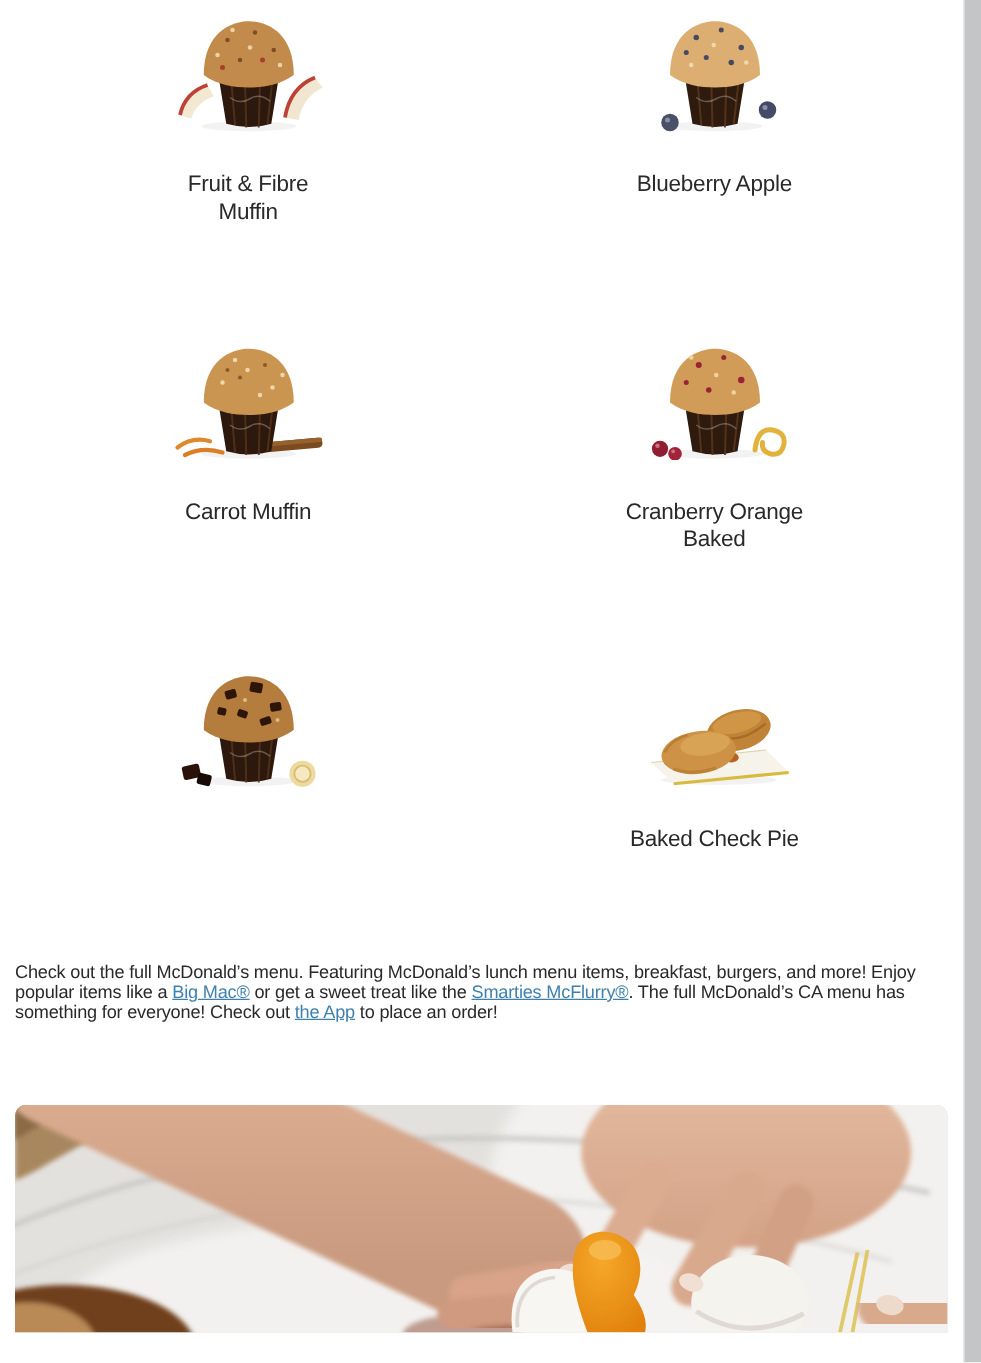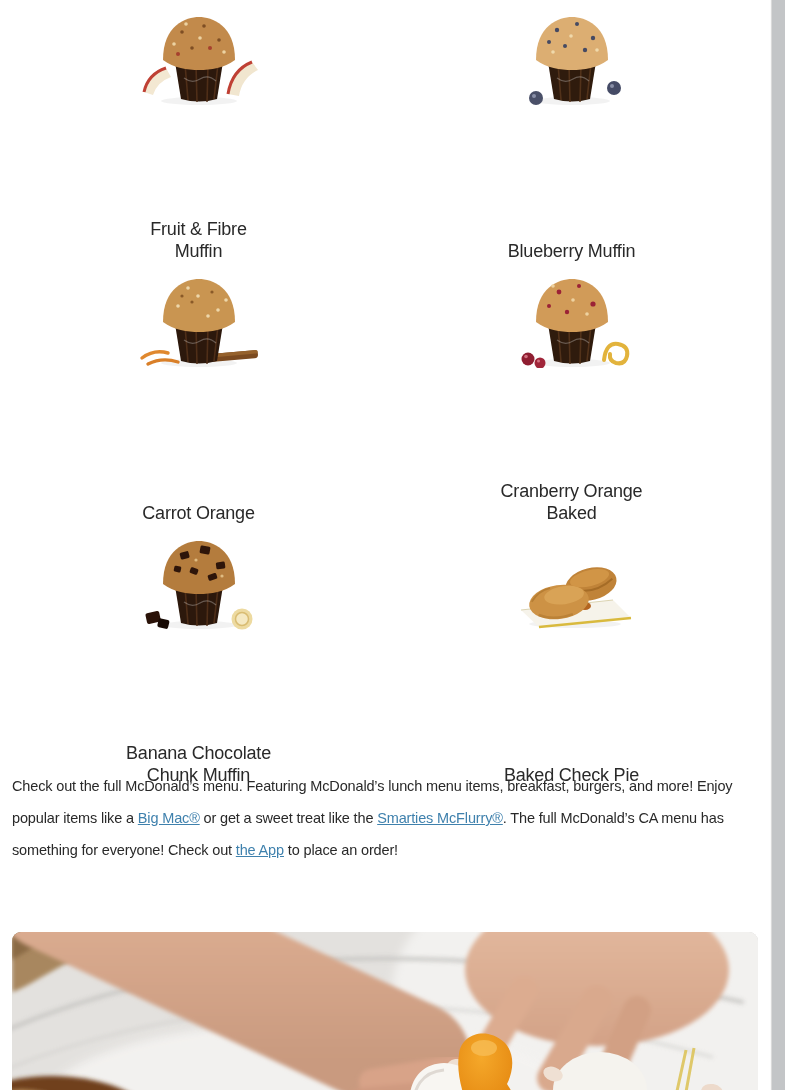--- a/index.html
+++ b/index.html
@@ -6,30 +6,30 @@
   body{
     position:relative;width:785px;height:1090px;overflow:hidden;
     background:#ffffff;font-family:"Liberation Sans",sans-serif;
   }
   .menu-grid{
     display:grid;grid-template-columns:373px 373px;grid-auto-rows:262px;
     width:746px;margin-left:12px;
   }
   .menu-item{
     display:flex;flex-direction:column;align-items:center;
-    padding-top:10px;text-decoration:none;cursor:pointer;justify-content:space-between;
+    padding-top:10px;text-decoration:none;cursor:pointer;
   }
   .menu-item-img{width:130px;height:96px;}
   .menu-item-title{
     margin-top:30px;font-size:18px;line-height:22px;letter-spacing:-0.2px;
     color:var(--text-color,#292929);text-align:center;white-space:pre-line;
   }
   .menu-description{
     width:744px;margin:-16px 0 0 12px;
-    font-size:14.5px;line-height:32px;letter-spacing:-0.15px;
+    font-size:14.5px;line-height:16px;letter-spacing:-0.15px;
     color:var(--text-color,#292929);
   }
   .menu-description a{color:var(--link-color,#3f81ad);text-decoration:underline;cursor:pointer;}
   .hero{
     width:746px;height:182px;margin:66px 0 0 12px;
     border-radius:9px 9px 0 0;overflow:hidden;background:#e3e1de;
   }
   .hero svg{display:block;width:746px;height:182px;}
   .scrollbar{position:absolute;top:0;right:0;width:15px;height:1090px;background:#fafafa;}
   .scrollbar-thumb{
@@ -82,21 +82,21 @@
       <circle cx="78" cy="40" r="2.2" fill="#454a63"></circle>
         <circle cx="42" cy="32" r="2" fill="#454a63"></circle>
       <circle cx="64" cy="26" r="1.8" fill="#f0d9ab"></circle>
         <circle cx="46" cy="42" r="1.8" fill="#f0d9ab"></circle>
       <circle cx="90" cy="40" r="1.8" fill="#f0d9ab"></circle>
       <circle cx="29" cy="88" r="7" fill="#4a5068"></circle>
         <circle cx="27" cy="86" r="2" fill="#9aa0b8" opacity="0.8"></circle>
       <circle cx="107" cy="78" r="7" fill="#454b66"></circle>
         <circle cx="105" cy="76" r="2" fill="#9aa0b8" opacity="0.8"></circle>
     </svg>
-    <span class="menu-item-title">Blueberry Muffin</span>
+    <span class="menu-item-title">Blueberry Apple</span>
   </a>
 
   <a class="menu-item" aria-label="Carrot Muffin">
     <svg class="menu-item-img" viewBox="0 0 130 96">
       <ellipse cx="65" cy="91" rx="38" ry="4" fill="#000" opacity="0.05"></ellipse>
       <path d="M8,86 q12,-9 26,-5" stroke="#e0882e" stroke-width="3.4" fill="none" stroke-linecap="round"></path>
       <path d="M14,92 q14,-7 30,-2" stroke="#d97f28" stroke-width="3.4" fill="none" stroke-linecap="round"></path>
       <g transform="rotate(-5 100 84)">
         <rect x="76" y="80" width="48" height="8" rx="3.5" fill="#7b4a20"></rect>
         <rect x="76" y="80" width="48" height="3.5" rx="1.7" fill="#95612c"></rect>
@@ -108,21 +108,21 @@
       <circle cx="44" cy="34" r="1.8" fill="#eed7aa"></circle>
         <circle cx="64" cy="24" r="1.8" fill="#eed7aa"></circle>
       <circle cx="84" cy="38" r="1.8" fill="#eed7aa"></circle>
         <circle cx="54" cy="16" r="1.8" fill="#eed7aa"></circle>
       <circle cx="74" cy="44" r="1.8" fill="#eed7aa"></circle>
         <circle cx="92" cy="28" r="1.8" fill="#eed7aa"></circle>
       <circle cx="58" cy="30" r="1.6" fill="#8a5a28"></circle>
         <circle cx="78" cy="20" r="1.6" fill="#8a5a28"></circle>
       <circle cx="48" cy="24" r="1.6" fill="#8a5a28"></circle>
     </svg>
-    <span class="menu-item-title">Carrot Orange</span>
+    <span class="menu-item-title">Carrot Muffin</span>
   </a>
 
   <a class="menu-item" aria-label="Cranberry Orange Muffin">
     <svg class="menu-item-img" viewBox="0 0 130 96">
       <ellipse cx="65" cy="91" rx="38" ry="4" fill="#000" opacity="0.05"></ellipse>
       <path d="M97,88 q2,-18 14,-16 q11,2 9,12 q-2,9 -11,7 q-7,-2 -6,-9" stroke="#e2b33c" stroke-width="4" fill="none" stroke-linecap="round"></path>
       <path d="M41,52 L89,52 L83,89 Q65,94 47,89 Z" fill="#2f1b0d"></path>
       <path d="M51,54 L54,90 M62,55 L63,92 M74,55 L73,92 M84,54 L80,89" stroke="#56351c" stroke-width="1.6" fill="none" opacity="0.9"></path>
       <path d="M50,68 q8,6 16,1 q8,-5 16,2" stroke="#ffffff" stroke-width="1.2" fill="none" opacity="0.28"></path>
       <path d="M29,50 C29,15 52,7 65,7 C78,7 101,15 101,50 C90,58 77,60 65,60 C53,60 40,58 29,50 Z" fill="#d19b58"></path>
@@ -156,22 +156,20 @@
       <path d="M29,50 C29,15 52,7 65,7 C78,7 101,15 101,50 C90,58 77,60 65,60 C53,60 40,58 29,50 Z" fill="#b47c3d"></path>
       <rect x="46" y="18" width="9" height="7" rx="1.5" fill="#2e150a" transform="rotate(-15 50 21)"></rect>
       <rect x="66" y="12" width="10" height="8" rx="1.5" fill="#2e150a" transform="rotate(10 71 16)"></rect>
       <rect x="82" y="28" width="9" height="7" rx="1.5" fill="#2e150a" transform="rotate(-8 86 31)"></rect>
       <rect x="56" y="34" width="8" height="6" rx="1.5" fill="#2e150a" transform="rotate(20 60 37)"></rect>
       <rect x="74" y="40" width="9" height="6" rx="1.5" fill="#2e150a" transform="rotate(-18 78 43)"></rect>
       <rect x="40" y="32" width="7" height="6" rx="1.5" fill="#2e150a" transform="rotate(12 43 35)"></rect>
       <circle cx="62" cy="26" r="1.6" fill="#e0bc82"></circle>
         <circle cx="88" cy="42" r="1.6" fill="#e0bc82"></circle>
     </svg>
-    <span class="menu-item-title">Banana Chocolate
-Chunk Muffin</span>
   </a>
 
   <a class="menu-item" aria-label="Baked Apple Pie">
     <svg class="menu-item-img" viewBox="0 0 130 96">
       <ellipse cx="68" cy="90" rx="46" ry="4" fill="#000" opacity="0.05"></ellipse>
       <polygon points="14,76 106,66 124,84 32,93" fill="#f6f3ea"></polygon>
       <polyline points="32,93 124,84" stroke="#d9ba3e" stroke-width="2.5" fill="none"></polyline>
       <polyline points="14,76 106,66" stroke="#dcd4b2" stroke-width="1" fill="none"></polyline>
       <g transform="rotate(-14 84 50)">
         <ellipse cx="84" cy="50" rx="26" ry="16" fill="#c08338"></ellipse>

